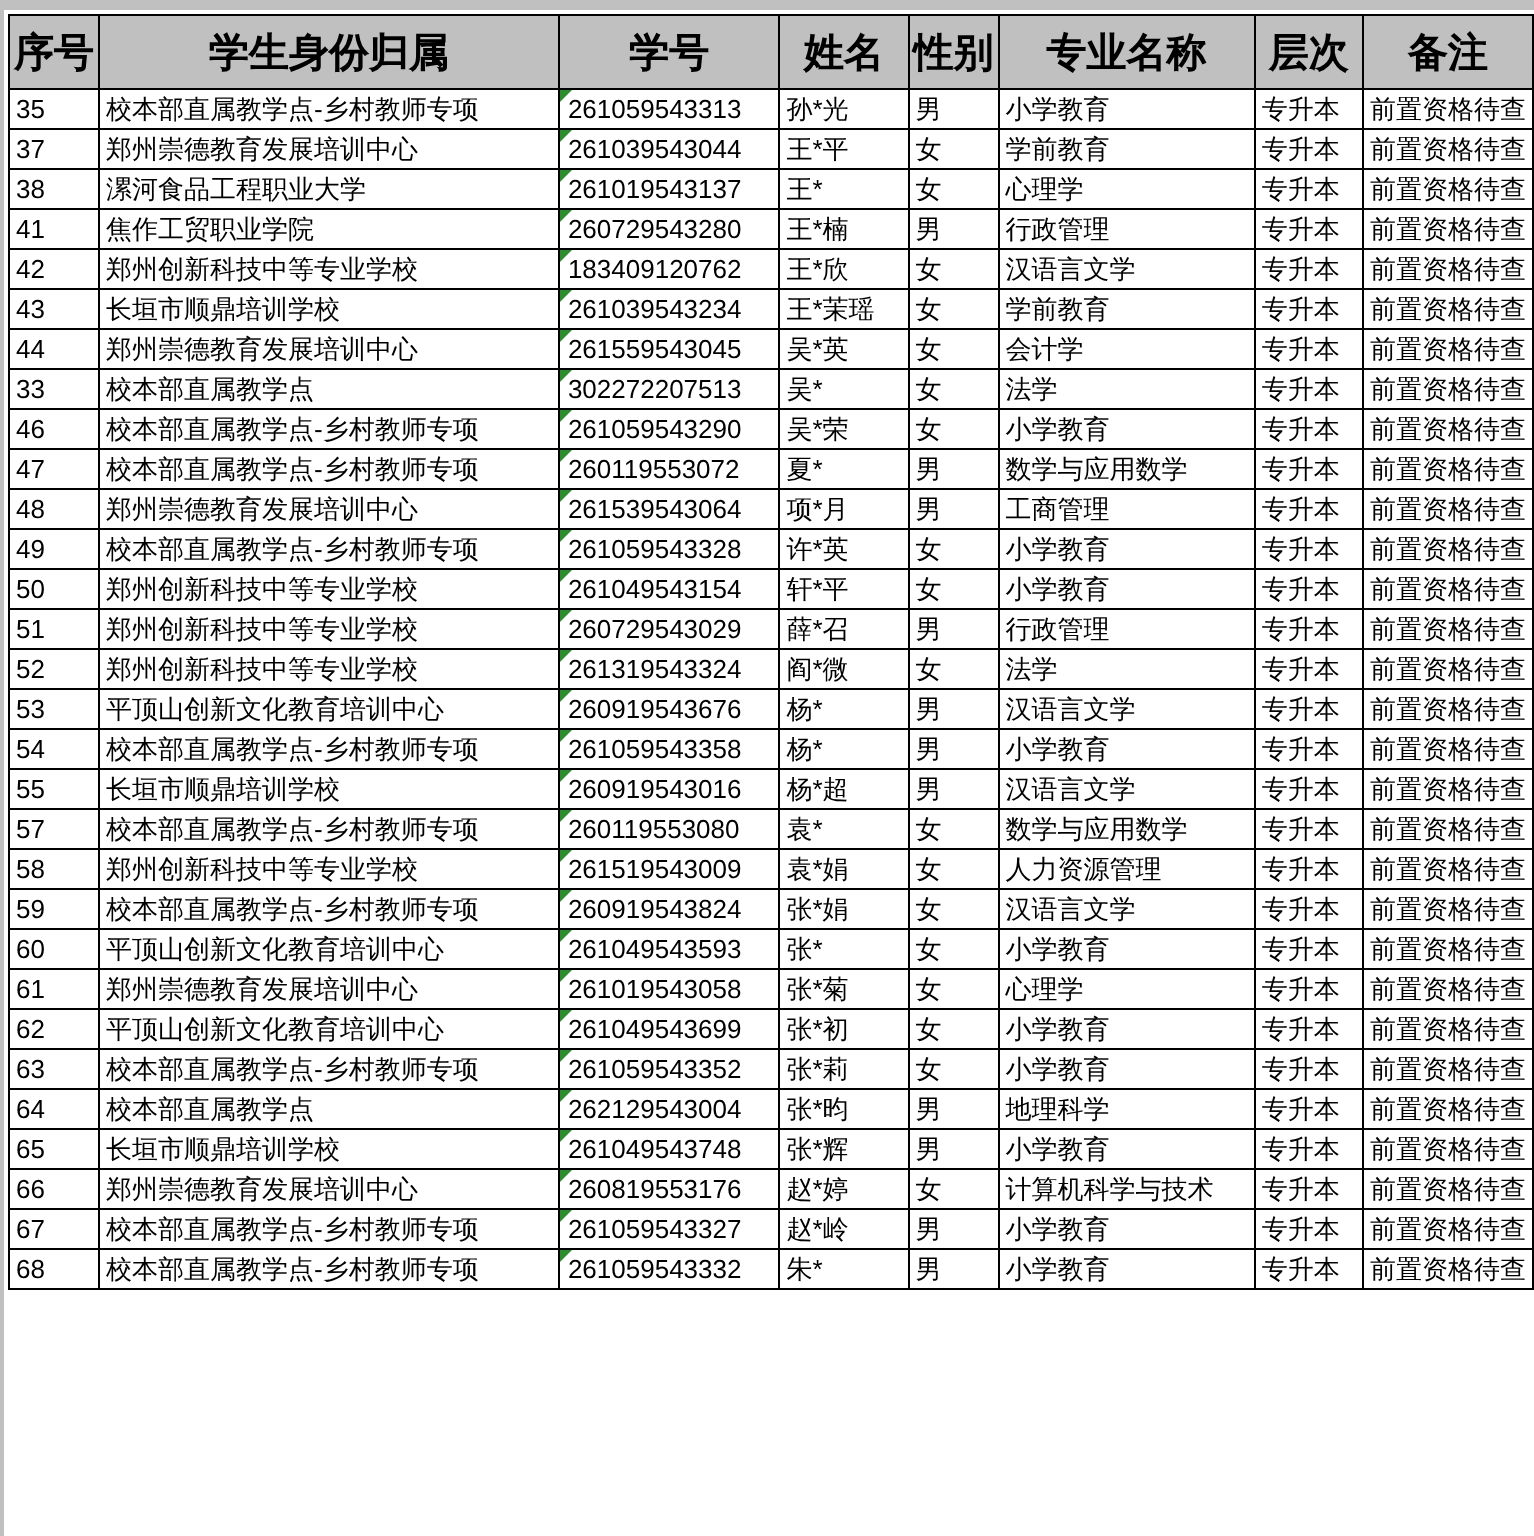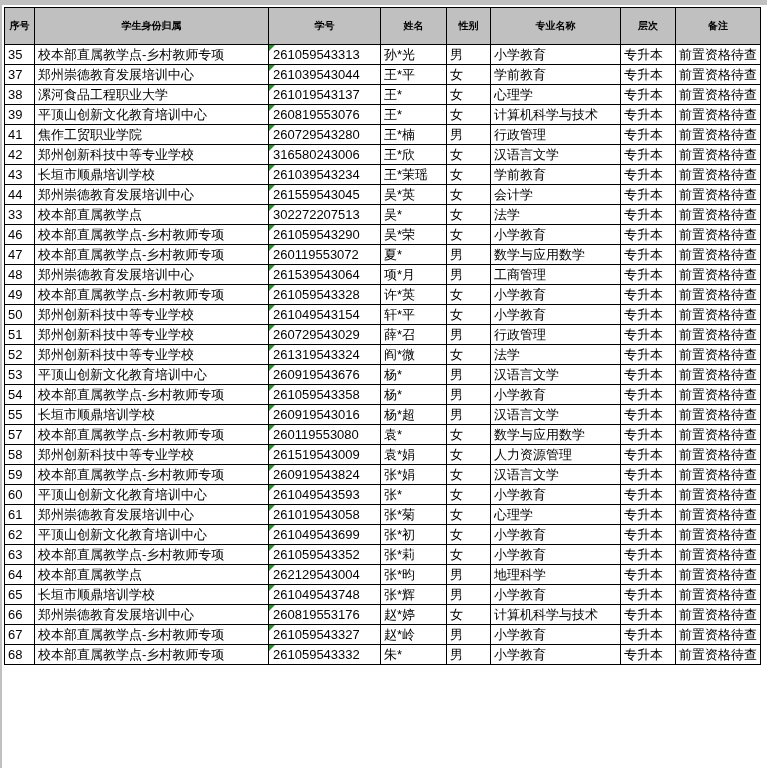--- a/index.html
+++ b/index.html
@@ -19,21 +19,21 @@
     font-size:13px;
   }
   .grid th, .grid td {
     border:1px solid #000;
     overflow:hidden;
     white-space:nowrap;
   }
   .grid th {
     background:#c0c0c0;
     height:37px;
-    font-size:10px;
+    font-size:20px;
     font-weight:bold;
     text-align:center;
     padding:0 2px;
   }
   .grid td {
     height:20px;
     padding:0 3px;
     text-align:left;
     vertical-align:middle;
     position:relative;
@@ -101,43 +101,33 @@
     <td class="c-no">38</td>
     <td class="c-school">漯河食品工程职业大学</td>
     <td class="c-id"><span class="tri"></span><span>261019543137</span></td>
     <td class="c-name">王*</td>
     <td class="c-gender">女</td>
     <td class="c-major">心理学</td>
     <td class="c-level">专升本</td>
     <td class="c-note">前置资格待查</td>
   </tr>
       <tr>
-    <td class="c-no">39</td>
-    <td class="c-school">平顶山创新文化教育培训中心</td>
-    <td class="c-id"><span class="tri"></span><span>260819553076</span></td>
-    <td class="c-name">王*</td>
-    <td class="c-gender">女</td>
-    <td class="c-major">计算机科学与技术</td>
-    <td class="c-level">专升本</td>
-    <td class="c-note">前置资格待查</td>
-  </tr>
-      <tr>
     <td class="c-no">41</td>
     <td class="c-school">焦作工贸职业学院</td>
     <td class="c-id"><span class="tri"></span><span>260729543280</span></td>
     <td class="c-name">王*楠</td>
     <td class="c-gender">男</td>
     <td class="c-major">行政管理</td>
     <td class="c-level">专升本</td>
     <td class="c-note">前置资格待查</td>
   </tr>
       <tr>
     <td class="c-no">42</td>
     <td class="c-school">郑州创新科技中等专业学校</td>
-    <td class="c-id"><span class="tri"></span><span>316580243006</span></td>
+    <td class="c-id"><span class="tri"></span><span>183409120762</span></td>
     <td class="c-name">王*欣</td>
     <td class="c-gender">女</td>
     <td class="c-major">汉语言文学</td>
     <td class="c-level">专升本</td>
     <td class="c-note">前置资格待查</td>
   </tr>
       <tr>
     <td class="c-no">43</td>
     <td class="c-school">长垣市顺鼎培训学校</td>
     <td class="c-id"><span class="tri"></span><span>261039543234</span></td>

